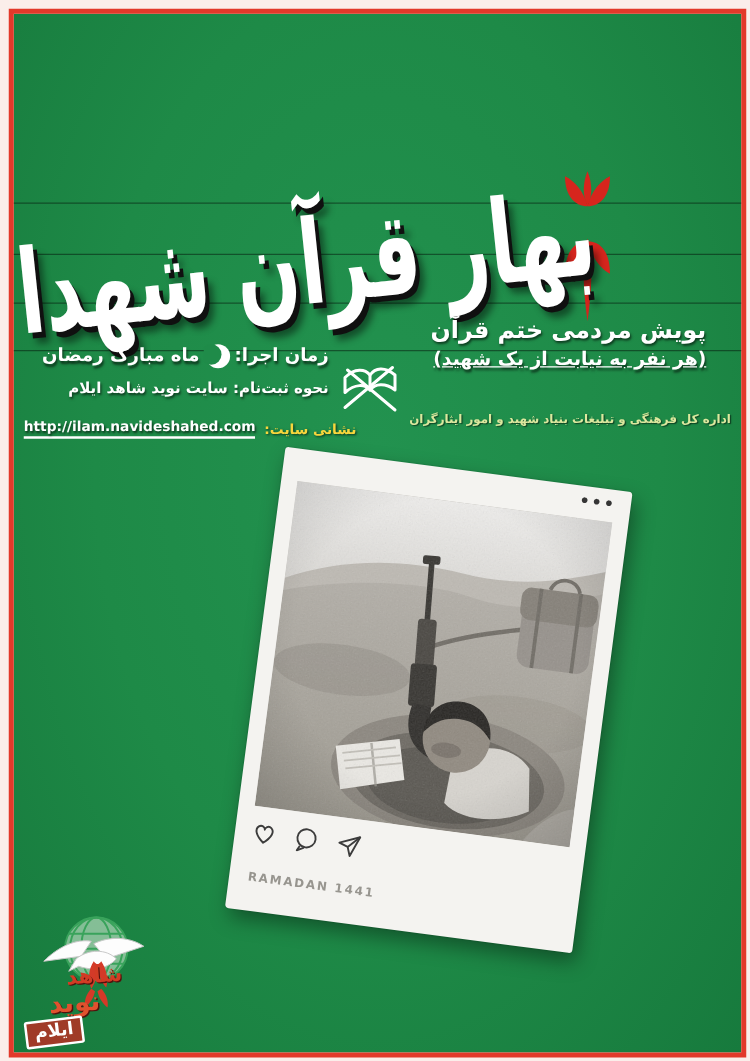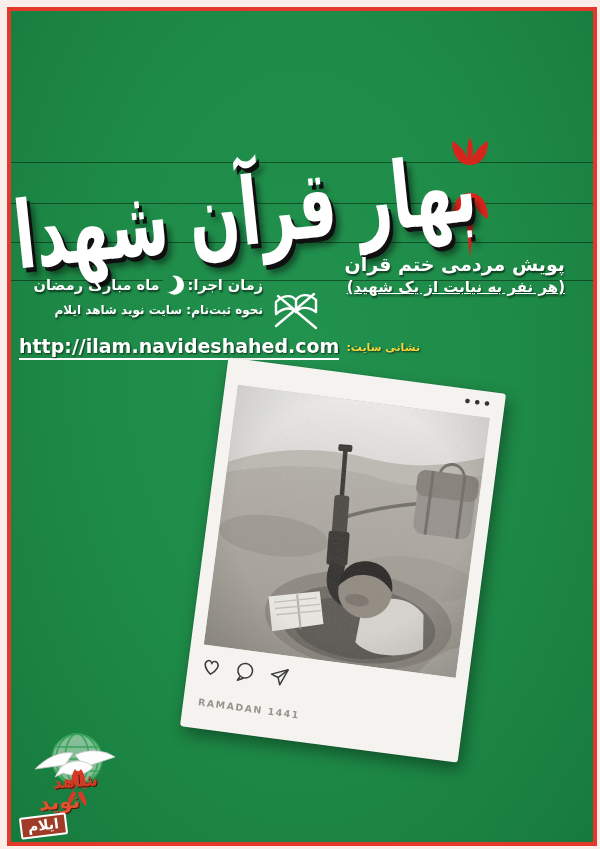--- a/index.html
+++ b/index.html
@@ -27,21 +27,21 @@
            color:#dce89e;font-size:9.5px;line-height:1.85;font-weight:bold;
            text-shadow:1px 1px 1px rgba(0,0,0,.55);z-index:4;}
   .quran{position:absolute;left:257px;top:269px;width:56px;height:58px;z-index:4;}
   .camp-left{position:absolute;right:330px;top:263px;direction:rtl;text-align:right;color:#fff;z-index:4;}
   .row-a{display:flex;direction:rtl;align-items:center;gap:3px;font-size:14.5px;font-weight:bold;
          text-shadow:1px 2px 2px rgba(0,0,0,.6);}
   .row-b{margin-top:7px;font-size:12px;font-weight:bold;text-shadow:1px 2px 2px rgba(0,0,0,.6);}
   .crescent{width:22px;height:22px;}
   .url-row{position:absolute;left:8px;top:324px;display:flex;direction:rtl;align-items:center;gap:7px;z-index:4;}
   .site-label{color:#f7d63c;font-size:11px;font-weight:bold;text-shadow:1px 1px 2px rgba(0,0,0,.65);}
-  .site-url{direction:ltr;color:#fff;font-size:19px;font-weight:bold;
+  .site-url{direction:ltr;color:#fff;font-size:11px;font-weight:bold;
             border-bottom:2px solid #fff;padding-bottom:1px;text-shadow:1px 1px 2px rgba(0,0,0,.65);}
   
   .card{position:absolute;left:192px;top:363px;width:280px;height:372px;background:#f4f3f0;
         border-radius:3px;transform:rotate(7.5deg);
         box-shadow:4px 7px 16px rgba(0,0,0,.38),0 0 0 1px rgba(0,0,0,.05);z-index:5;}
   .card-dots{position:absolute;top:5px;right:12px;color:#353535;font-size:13px;
              letter-spacing:1.5px;font-weight:bold;}
   .card-photo{position:absolute;left:13px;top:26px;width:254px;height:262px;background:#c9c7c2;overflow:hidden;}
   .card-photo svg{display:block;width:100%;height:100%;}
   .card-actions{position:absolute;left:13px;top:299px;display:flex;gap:13px;}
@@ -83,20 +83,21 @@
     </svg>
 
     <div class="title">بهار قرآن شهدا</div>
 
     <div class="camp-right">
       <div class="camp-heading">پویش مردمی ختم قرآن</div>
       <div class="camp-sub">(هر نفر به نیابت از یک شهید)</div>
     </div>
 
     <div class="credits">
+      <div>اداره کل فرهنگی و تبلیغات بنیاد شهید و امور ایثارگران</div>
     </div>
 
     <svg class="quran" viewBox="0 0 56 58">
       <g stroke="#fff" stroke-width="2.4" fill="none" stroke-linecap="round" stroke-linejoin="round">
         <path d="M10,16 L48,48"></path>
         <path d="M46,14 L8,46"></path>
         <path d="M8,22 C16,14 24,15 28,20 C32,14 40,13 48,20 L48,32 C40,26 32,27 28,32 C24,27 16,27 8,34 Z"></path>
         <line x1="28" y1="20" x2="28" y2="32"></line>
       </g>
     </svg>

